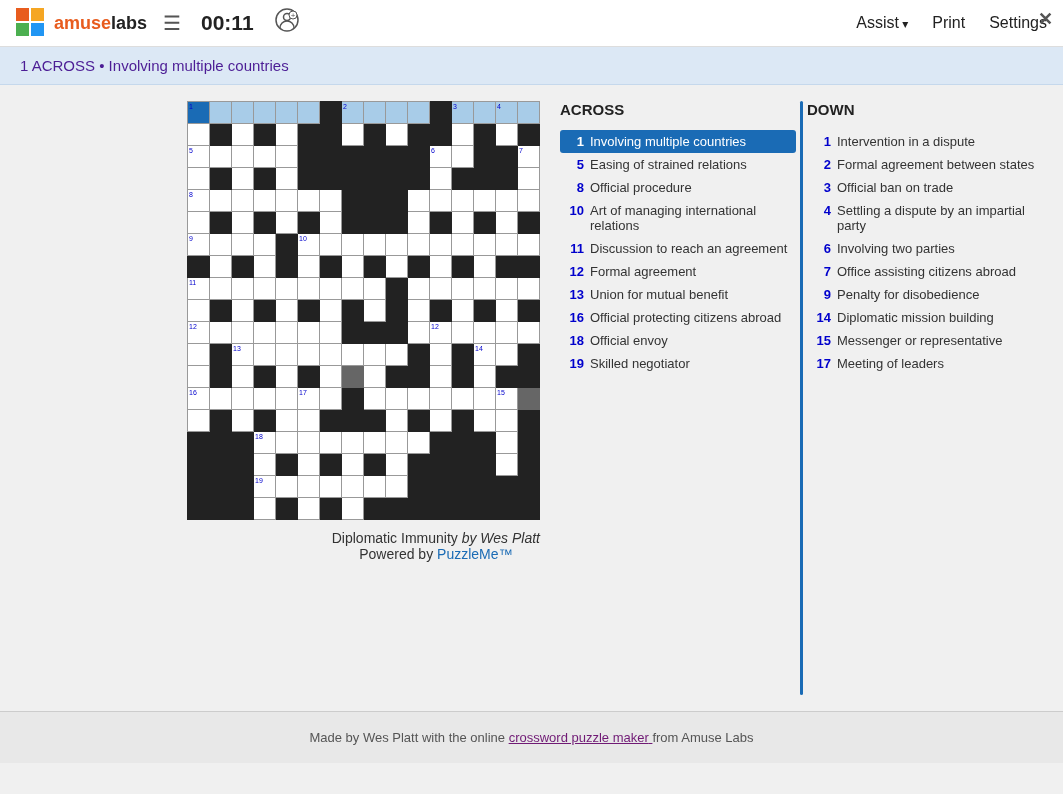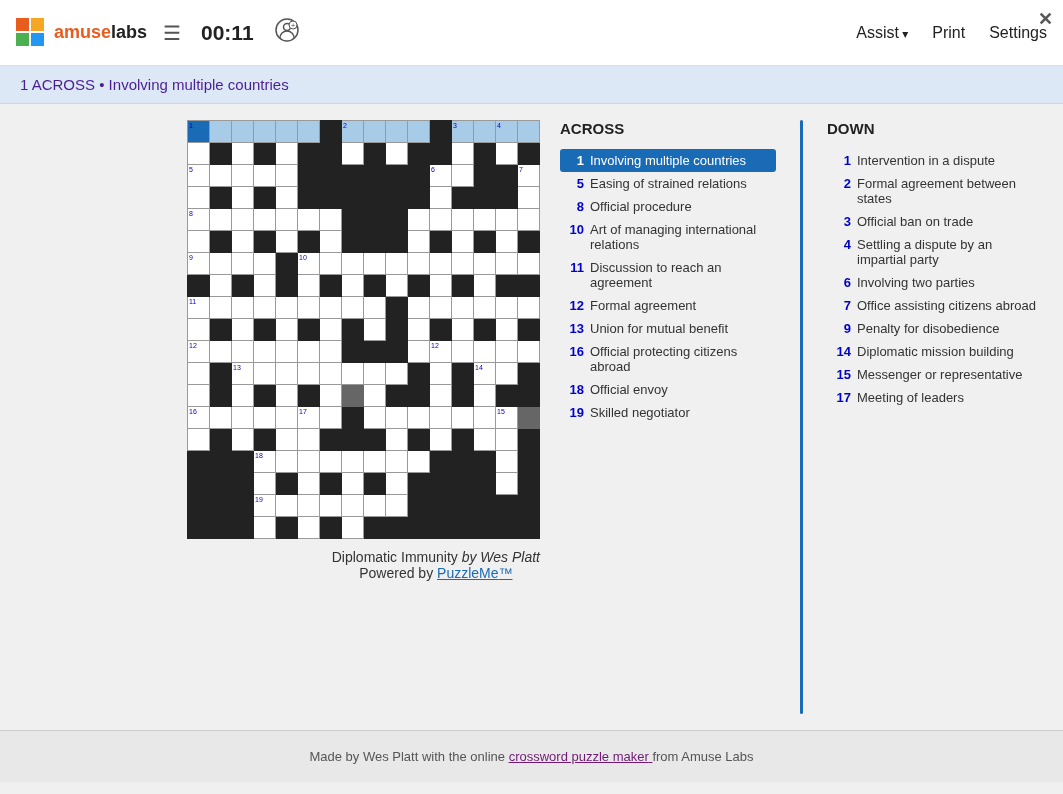--- a/index.html
+++ b/index.html
@@ -5,21 +5,21 @@
     * { box-sizing: border-box; margin: 0; padding: 0; }
     body { font-family: Arial, sans-serif; background: #f0f0f0; width: 1063px; height: 794px; overflow: hidden; }
 
     
     #header {
       background: #fff;
       border-bottom: 1px solid #ddd;
       display: flex;
       align-items: center;
       padding: 0 16px;
-      height: 66px;
+      height: 47px;
     }
     #logo-area { display: flex; align-items: center; gap: 8px; }
     .logo-icon { width: 30px; height: 30px; }
     #hamburger { margin-left: 16px; cursor: pointer; font-size: 20px; color: #555; }
     #timer { margin-left: 20px; font-size: 21px; font-weight: bold; color: #222; }
     #user-icon { margin-left: 20px; font-size: 22px; color: #555; }
     #header-right { margin-left: auto; display: flex; align-items: center; gap: 24px; }
     .header-btn { font-size: 16px; color: #222; cursor: pointer; background: none; border: none; }
     .header-btn.assist::after { content: ' ▾'; font-size: 12px; }
     #close-btn { position: absolute; top: 8px; right: 10px; font-size: 18px; color: #555; cursor: pointer; font-weight: bold; }
@@ -90,26 +90,25 @@
       left: 1px;
     }
 
     .grid-label {
       text-align: center;
       margin-top: 10px;
       font-size: 14px;
       color: #333;
     }
     .grid-label em { font-style: italic; }
-    .grid-link { color: #1a6bb5; text-decoration: underline; cursor: pointer; }
+    .grid-link { color: #1a6bb5; cursor: pointer; }
 
     
     #clues-area {
       display: flex;
-      gap: 20px;
       flex: 1;
     }
 
     .clue-panel {
       flex: 1;
     }
 
     .clue-panel h3 {
       font-size: 15px;
       font-weight: bold;

